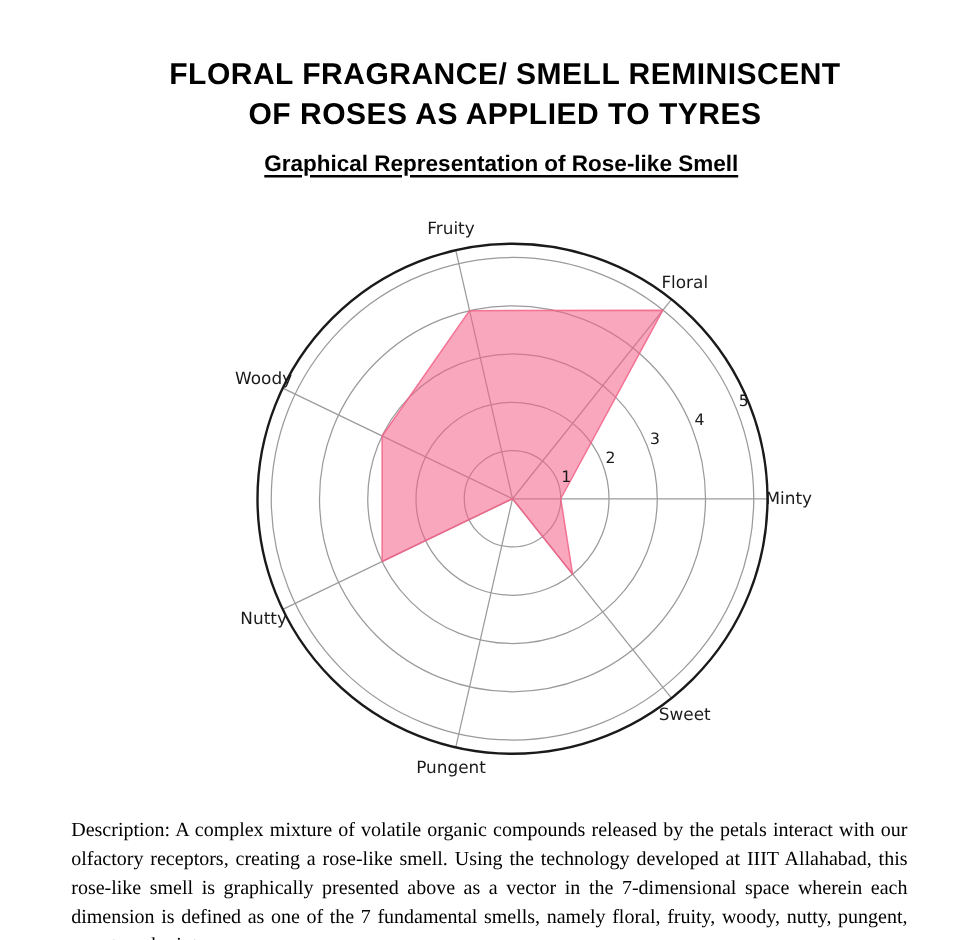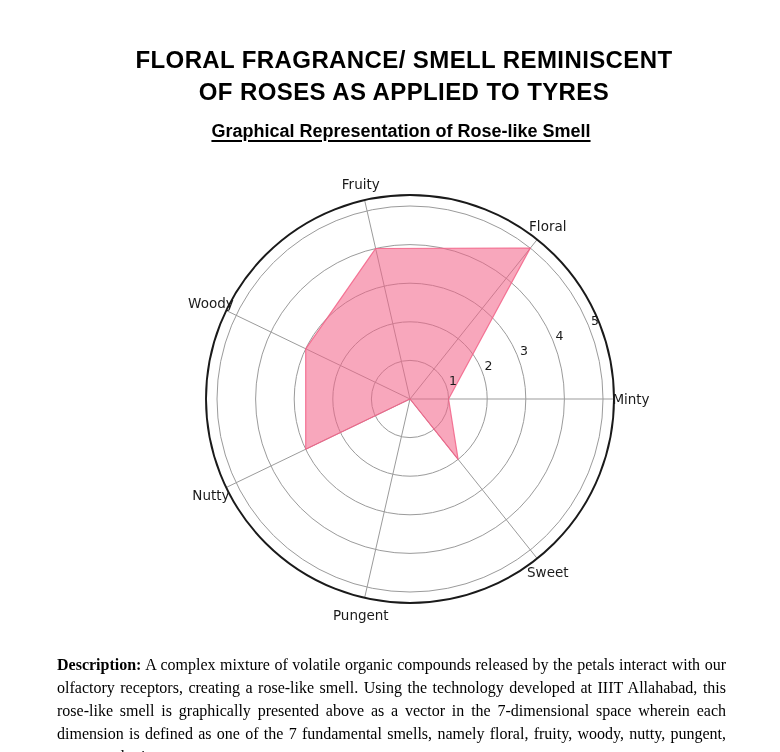--- a/index.html
+++ b/index.html
@@ -19,21 +19,21 @@
   .subtitle span{
     text-decoration:underline;text-decoration-thickness:2px;text-underline-offset:3px;margin-top:28px;
   }
   .chart-wrap{width:480px;height:452px;margin:33px 0 0 170px;}
   svg text{font-family:"DejaVu Sans","Liberation Sans",sans-serif;}
   .description{
     margin:26px 54px 0 57px;
     font-family:"Liberation Serif",serif;font-size:16px;line-height:1.44;
     text-align:justify;color:#000;
   }
-  .description b{font-weight:700;}
+  .description b{font-weight:400;}
 </style>
 </head>
 <body>
 
 <div>
 
   <h1 class="title">
     <span>FLORAL FRAGRANCE/ SMELL REMINISCENT</span>
     <span>OF ROSES AS APPLIED TO TYRES</span>
   </h1>

